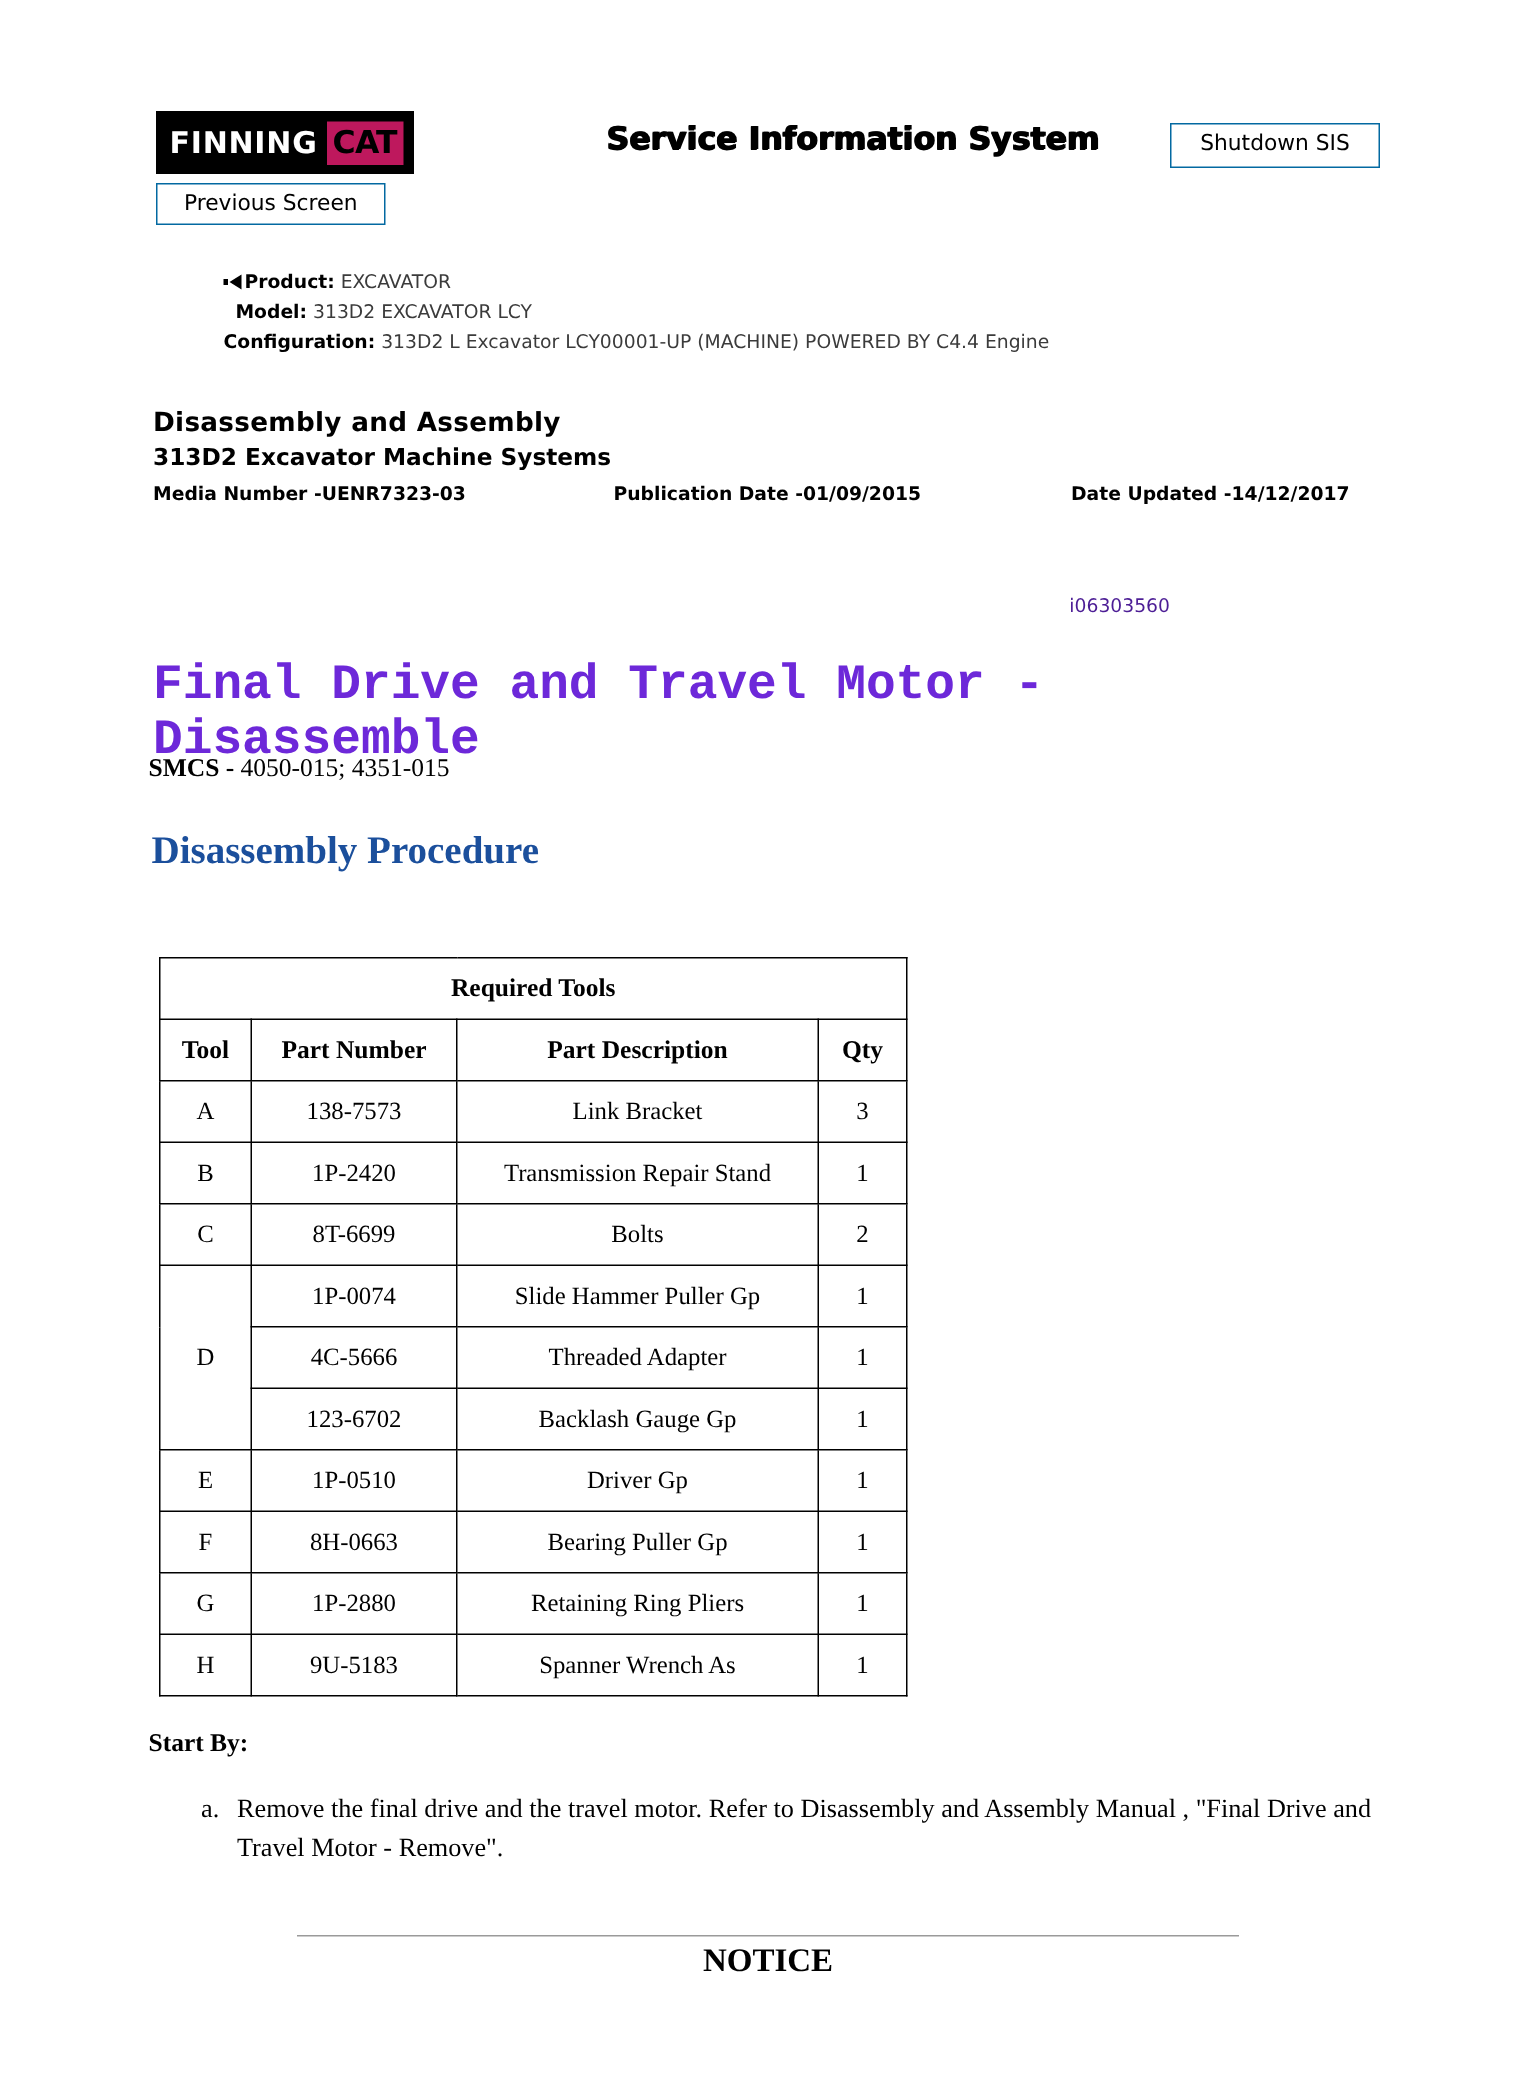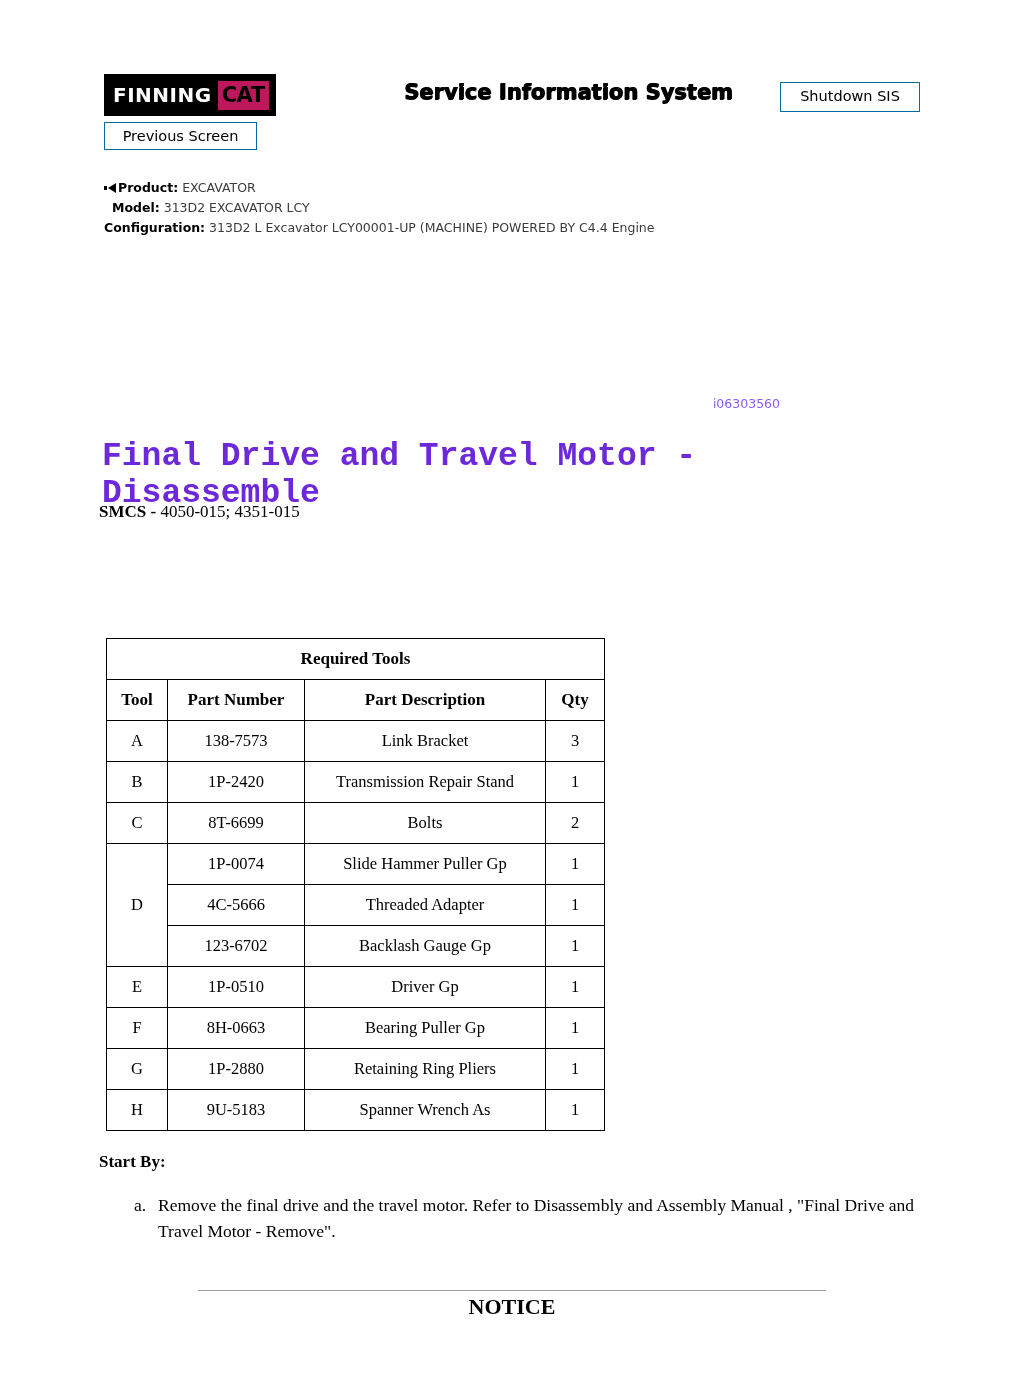--- a/index.html
+++ b/index.html
@@ -96,21 +96,21 @@
   
   .meta {
     position: absolute;
     left: 104px; top: 178px;
     width: 840px;
     font-family: "DejaVu Sans", sans-serif;
     font-size: 12.5px;
     line-height: 20px;
     color: #3b3b3b;
   }
-  .meta .row { white-space: nowrap; }
+  .meta .row { white-space: nowrap; margin-left: 45px; }
   .meta b { color: #000000; font-weight: bold; }
   .back-arrow {
     display: inline-block;
     width: 0; height: 0;
     border-top: 5px solid transparent;
     border-bottom: 5px solid transparent;
     border-right: 8px solid #000000;
     margin-right: 2px;
     vertical-align: middle;
     position: relative;
@@ -156,21 +156,21 @@
   .doc-head .h3 span { position: absolute; top: 0; white-space: nowrap; }
   .m-media { left: 0; }
   .m-pub { left: 307px; }
   .m-upd { left: 612px; }
 
   .docid {
     position: absolute;
     right: 96px; top: 396px;
     font-family: "DejaVu Sans", sans-serif;
     font-size: 12.5px;
-    color: #8b5cf6;
+    color: #4c1d95;
   }
 
   
   .title-main {
     position: absolute;
     left: 102px; top: 438px;
     font-family: Liberation Mono, monospace;
     font-weight: bold;
     font-size: 33px;
     color: #6d28d9;
@@ -295,28 +295,38 @@
     <div class="row">
       &nbsp;&nbsp;<b>Model:</b>
       <span>313D2 EXCAVATOR LCY</span>
     </div>
     <div class="row">
       <b>Configuration:</b>
       <span>313D2 L Excavator LCY00001-UP (MACHINE) POWERED BY C4.4 Engine</span>
     </div>
   </div>
 
+  <div class="doc-head">
+    <div class="h1">Disassembly and Assembly</div>
+    <div class="h2">313D2 Excavator Machine Systems</div>
+    <div class="h3">
+      <span class="m-media">Media Number -UENR7323-03</span>
+      <span class="m-pub">Publication Date -01/09/2015</span>
+      <span class="m-upd">Date Updated -14/12/2017</span>
+    </div>
+  </div>
 
   <div class="docid">i06303560</div>
 
   <div class="title-main">Final Drive and Travel Motor - Disassemble</div>
   <div class="smcs">
     <b>SMCS -</b>
     <span>4050-015; 4351-015</span>
   </div>
+  <div class="title-sub">Disassembly Procedure</div>
 
   <table class="tools">
     <thead>
       <tr>
         <th colspan="4">Required Tools</th>
       </tr>
       <tr>
         <th class="c-tool">Tool</th>
         <th class="c-part">Part Number</th>
         <th class="c-desc">Part Description</th>

